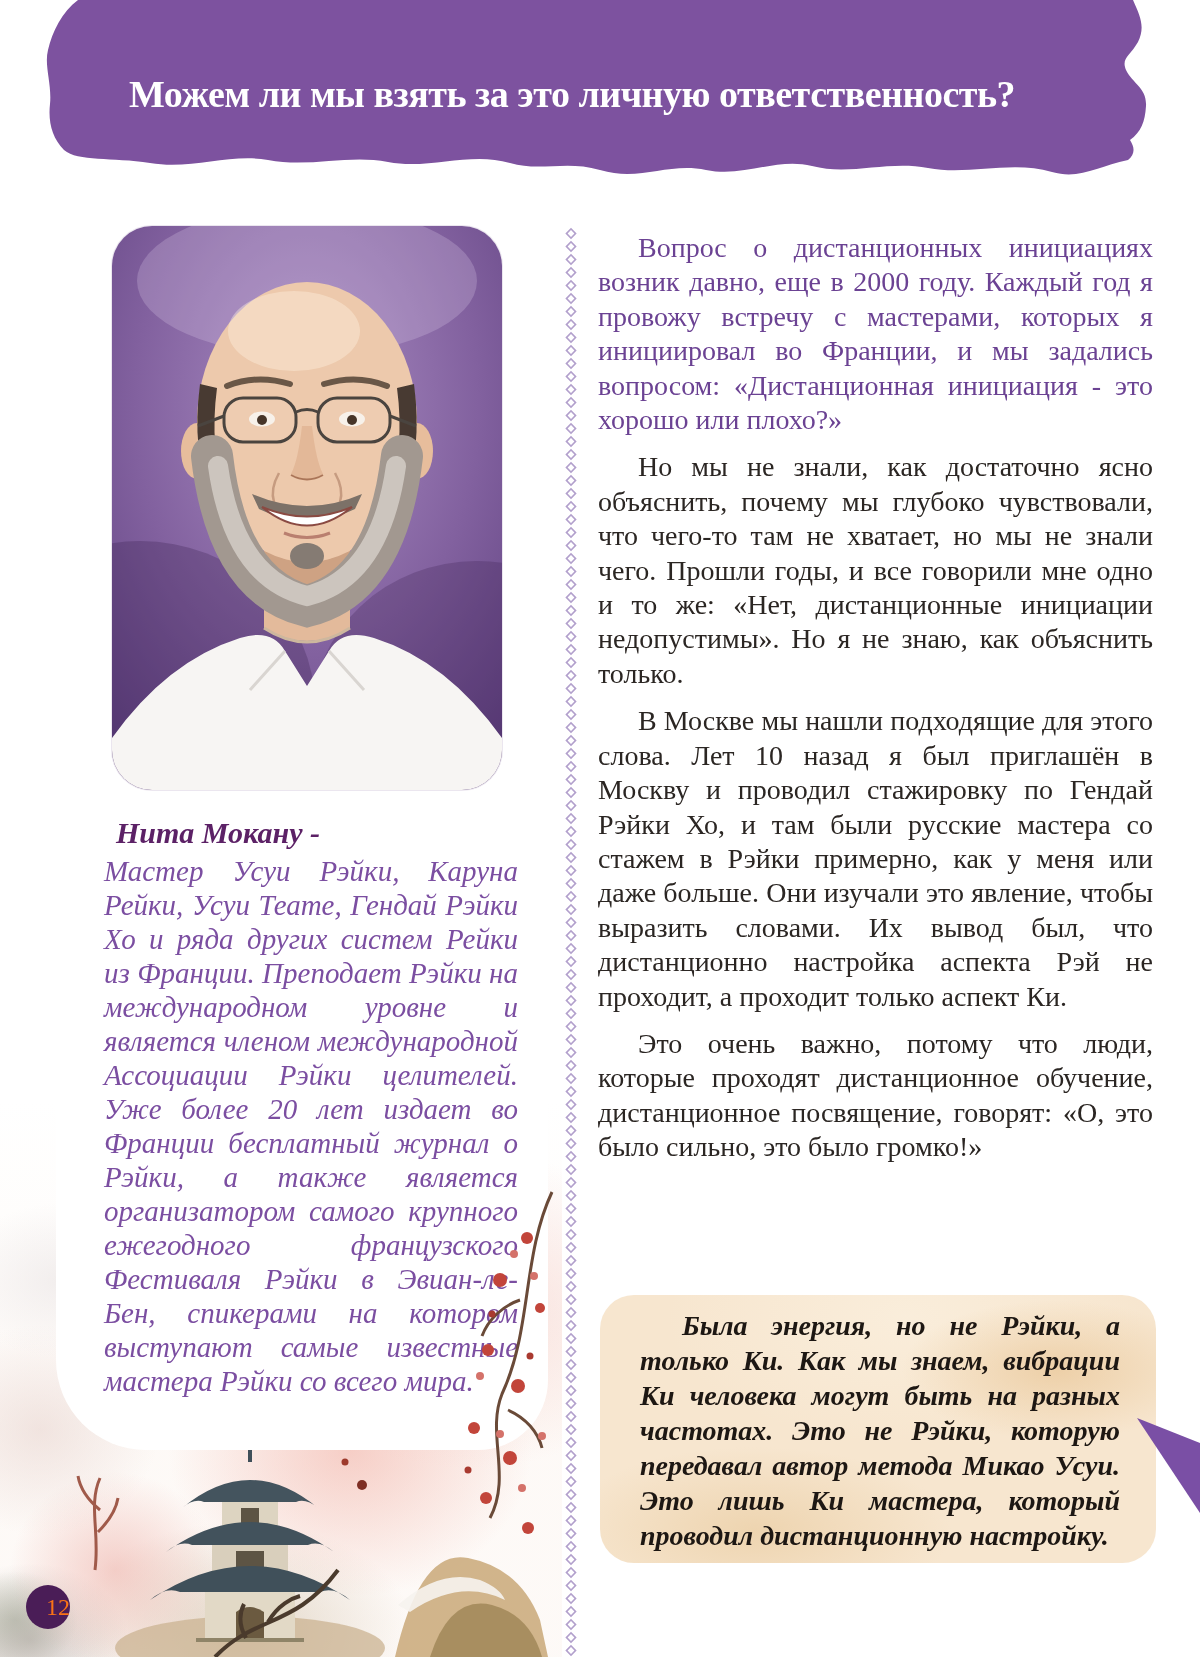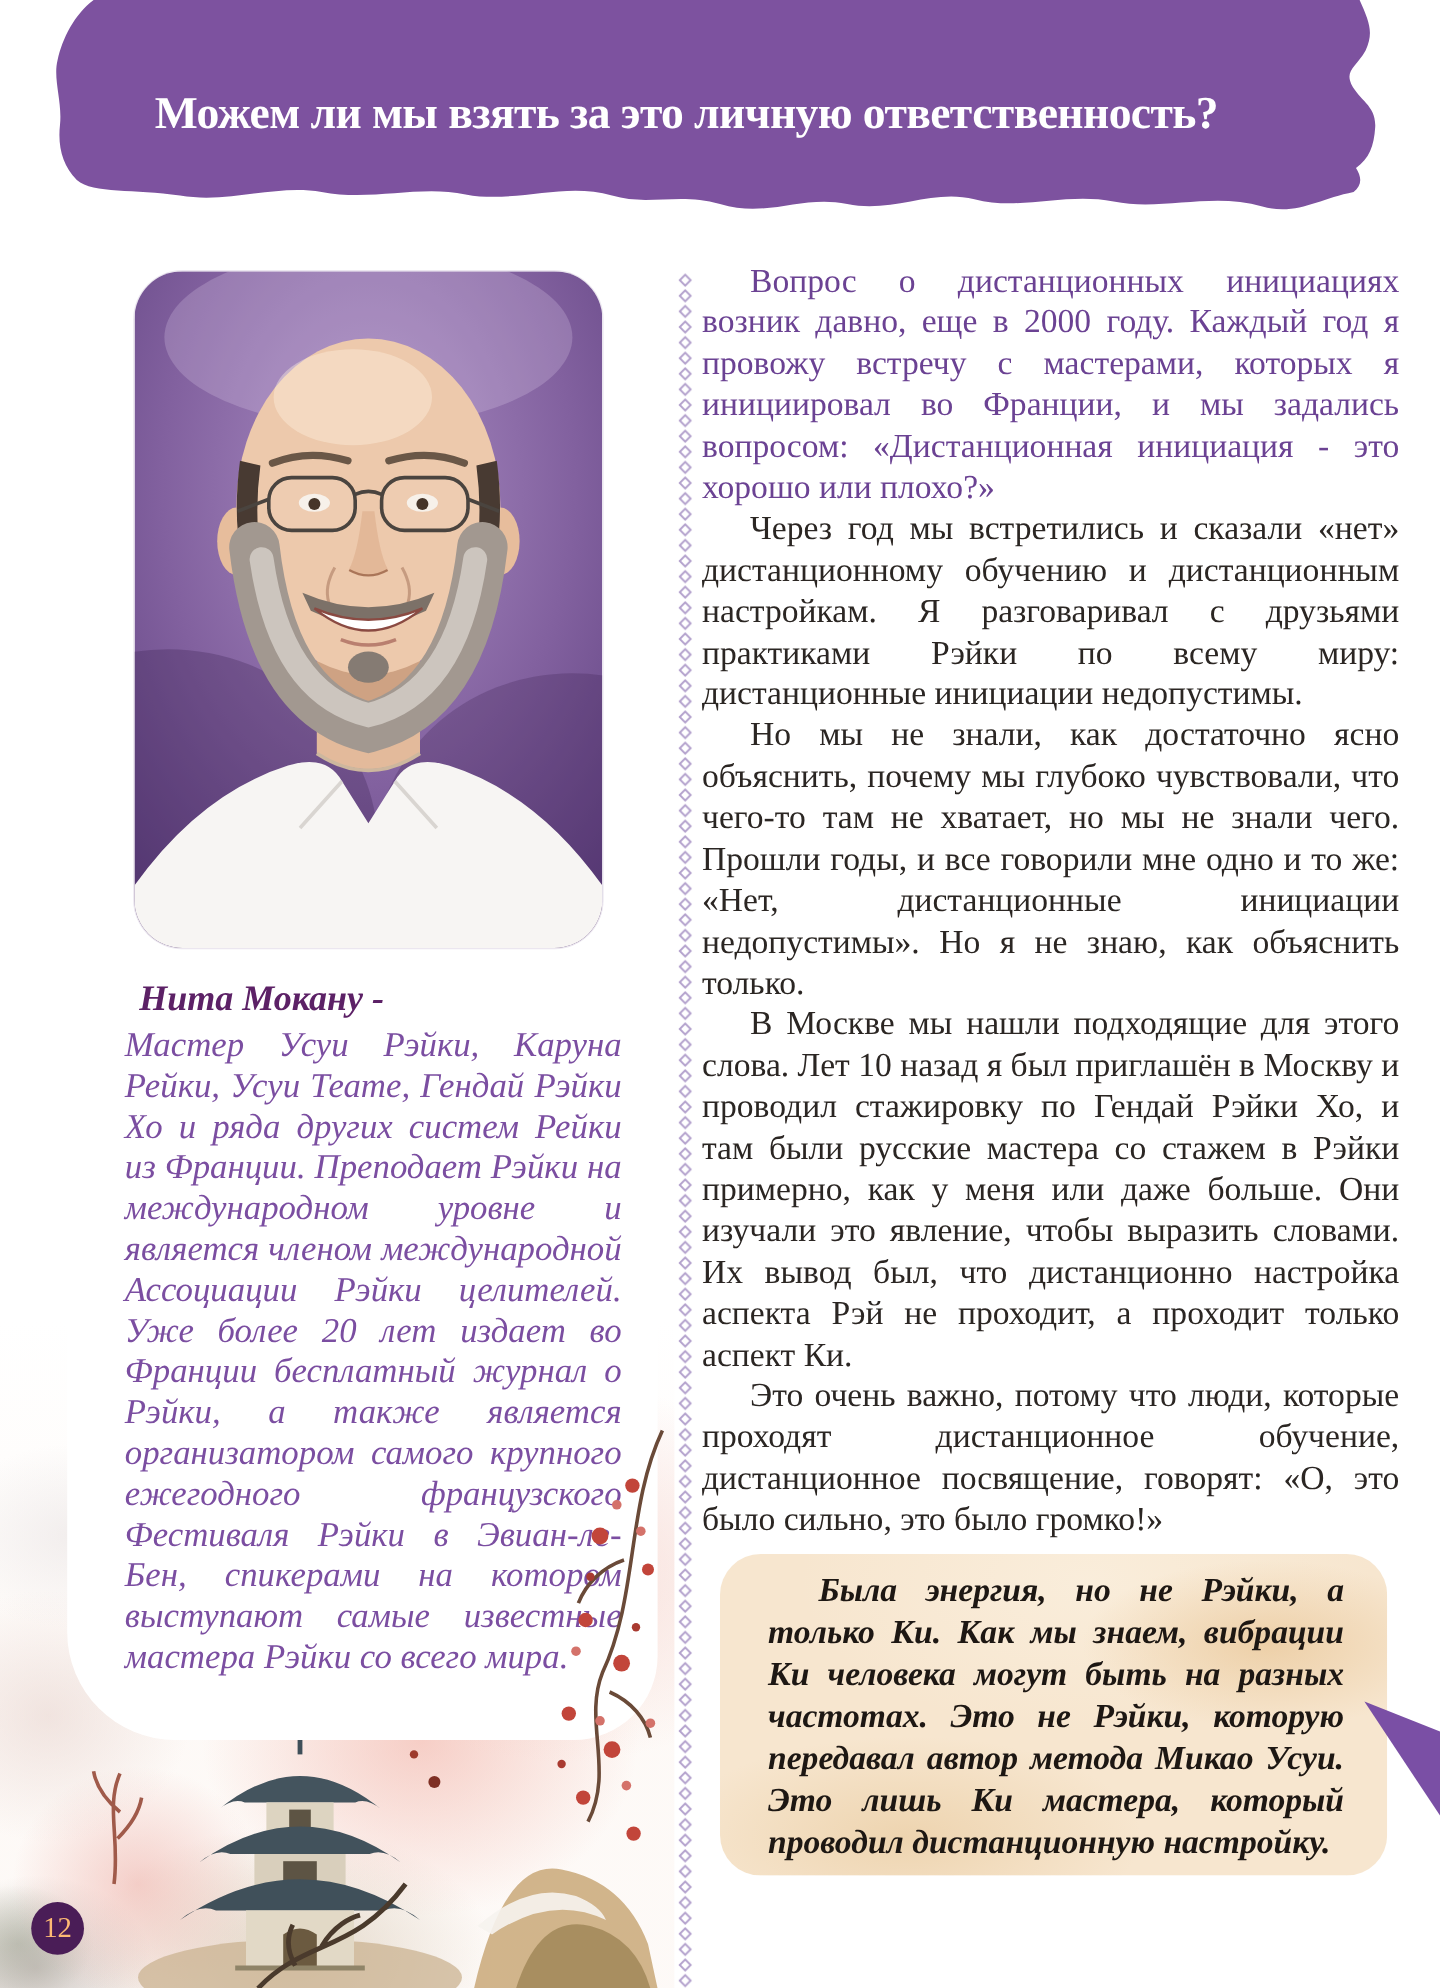--- a/index.html
+++ b/index.html
@@ -13,21 +13,21 @@
          overflow:hidden;box-shadow:0 0 0 1px rgba(120,90,150,.15);}
   .caption-block{position:absolute;left:56px;top:798px;width:492px;height:652px;background:#fff;
                  border-radius:0 0 70px 90px;z-index:2;}
   .caption-name{margin:18px 0 4px 60px;font-size:30px;font-weight:bold;font-style:italic;
                 color:var(--c-name);}
   .caption-bio{margin:0 30px 0 48px;font-size:29px;font-style:italic;line-height:34px;
                text-align:justify;color:var(--c-bio);}
   
   .article{position:absolute;left:585px;top:218px;width:581px;color:var(--c-body);
            font-size:28px;line-height:34.4px;text-align:justify;z-index:2;}
-  .article p{margin:0;text-indent:40px;}
+  .article p{margin:13px;text-indent:40px;}
   .article p.accent{color:var(--c-accent);}
   .callout{position:absolute;left:600px;top:1295px;width:556px;height:268px;box-sizing:border-box;
            border-radius:34px;z-index:2;
            background:
              radial-gradient(ellipse 220px 100px at 82% 28%, rgba(236,205,163,.9) 0%, rgba(236,205,163,0) 70%),
              radial-gradient(ellipse 280px 120px at 28% 88%, rgba(236,209,170,.85) 0%, rgba(236,209,170,0) 70%),
              radial-gradient(ellipse 320px 170px at 55% 8%, rgba(250,238,220,.9) 0%, rgba(250,238,220,0) 75%),
              var(--c-callout_bg);
            padding:13px 36px 20px 40px;font-size:28px;font-weight:bold;font-style:italic;
            line-height:35px;text-align:justify;color:var(--c-callout_text);}
@@ -43,22 +43,22 @@
       radial-gradient(ellipse 300px 220px at 470px 210px, rgba(243,198,190,.55), rgba(243,198,190,0) 72%),
       radial-gradient(ellipse 260px 210px at 350px 350px, rgba(240,170,158,.55), rgba(240,170,158,0) 70%),
       radial-gradient(ellipse 150px 140px at 115px 470px, rgba(238,178,170,.6), rgba(238,178,170,0) 70%),
       radial-gradient(ellipse 240px 150px at 240px 530px, rgba(208,190,166,.6), rgba(208,190,166,0) 72%),
       radial-gradient(ellipse 140px 110px at 30px 540px, rgba(158,148,142,.5), rgba(158,148,142,0) 70%),
       radial-gradient(ellipse 90px 70px at 15px 520px, rgba(146,162,134,.45), rgba(146,162,134,0) 70%),
       linear-gradient(to bottom, rgba(255,255,255,0) 0%, rgba(252,245,240,.55) 55%);}
   .blossoms{position:absolute;left:430px;top:1180px;z-index:3;}
   
   .page-num{position:absolute;left:26px;top:1585px;width:44px;height:44px;border-radius:50%;
-            background:var(--c-circle);color:#fdba74;font-size:24px;display:flex;align-items:center;
-            justify-content:center;z-index:4;}
+            background:var(--c-circle);color:#f97316;font-size:24px;display:flex;align-items:center;
+            justify-content:flex-end;z-index:4;}
 </style>
 </head>
 <body>
 
 <div class="page">
 
   <svg class="banner-svg" width="1200" height="195" viewBox="0 0 1200 195">
     <path style="fill:var(--c-banner)" d="M78,0 L1133,0
          C1141,18 1145,27 1138,42 C1130,56 1121,58 1126,70 C1133,84 1147,88 1146,106
          C1145,122 1141,132 1130,140 C1135,148 1135,154 1128,160
@@ -204,21 +204,20 @@
     <defs>
       <pattern id="diam" width="12" height="13" patternUnits="userSpaceOnUse">
         <rect x="2.8" y="3.3" width="6.4" height="6.4" fill="none" style="stroke:var(--c-divider)" stroke-width="1.6" transform="rotate(45 6 6.5)"></rect>
       </pattern>
     </defs>
     <rect width="12" height="1430" fill="url(#diam)"></rect>
   </svg>
 
   <div class="article">
     <p class="accent">Вопрос о дистанционных инициациях возник давно, еще в 2000 году. Каждый год я провожу встречу с мастерами, которых я инициировал во Франции, и мы задались вопросом: «Дистанционная инициация - это хорошо или плохо?»</p>
-    <p>Через год мы встретились и сказали «нет» дистанционному обучению и дистанционным настройкам. Я разговаривал с друзьями практиками Рэйки по всему миру: дистанционные инициации недопустимы.</p>
     <p>Но мы не знали, как достаточно ясно объяснить, почему мы глубоко чувствовали, что чего-то там не хватает, но мы не знали чего. Прошли годы, и все говорили мне одно и то же: «Нет, дистанционные инициации недопустимы». Но я не знаю, как объяснить только.</p>
     <p>В Москве мы нашли подходящие для этого слова. Лет 10 назад я был приглашён в Москву и проводил стажировку по Гендай Рэйки Хо, и там были русские мастера со стажем в Рэйки примерно, как у меня или даже больше. Они изучали это явление, чтобы выразить словами. Их вывод был, что дистанционно настройка аспекта Рэй не проходит, а проходит только аспект Ки.</p>
     <p>Это очень важно, потому что люди, которые проходят дистанционное обучение, дистанционное посвящение, говорят: «О, это было сильно, это было громко!»</p>
   </div>
 
   <div class="callout">
     <div class="callout-inner">Была энергия, но не Рэйки, а только Ки. Как мы знаем, вибрации Ки человека могут быть на разных частотах. Это не Рэйки, которую передавал автор метода Микао Усуи. Это лишь Ки мастера, который проводил дистанционную настройку.</div>
   </div>
 
   <svg class="arrow-svg" width="70" height="110" viewBox="0 0 70 110">

